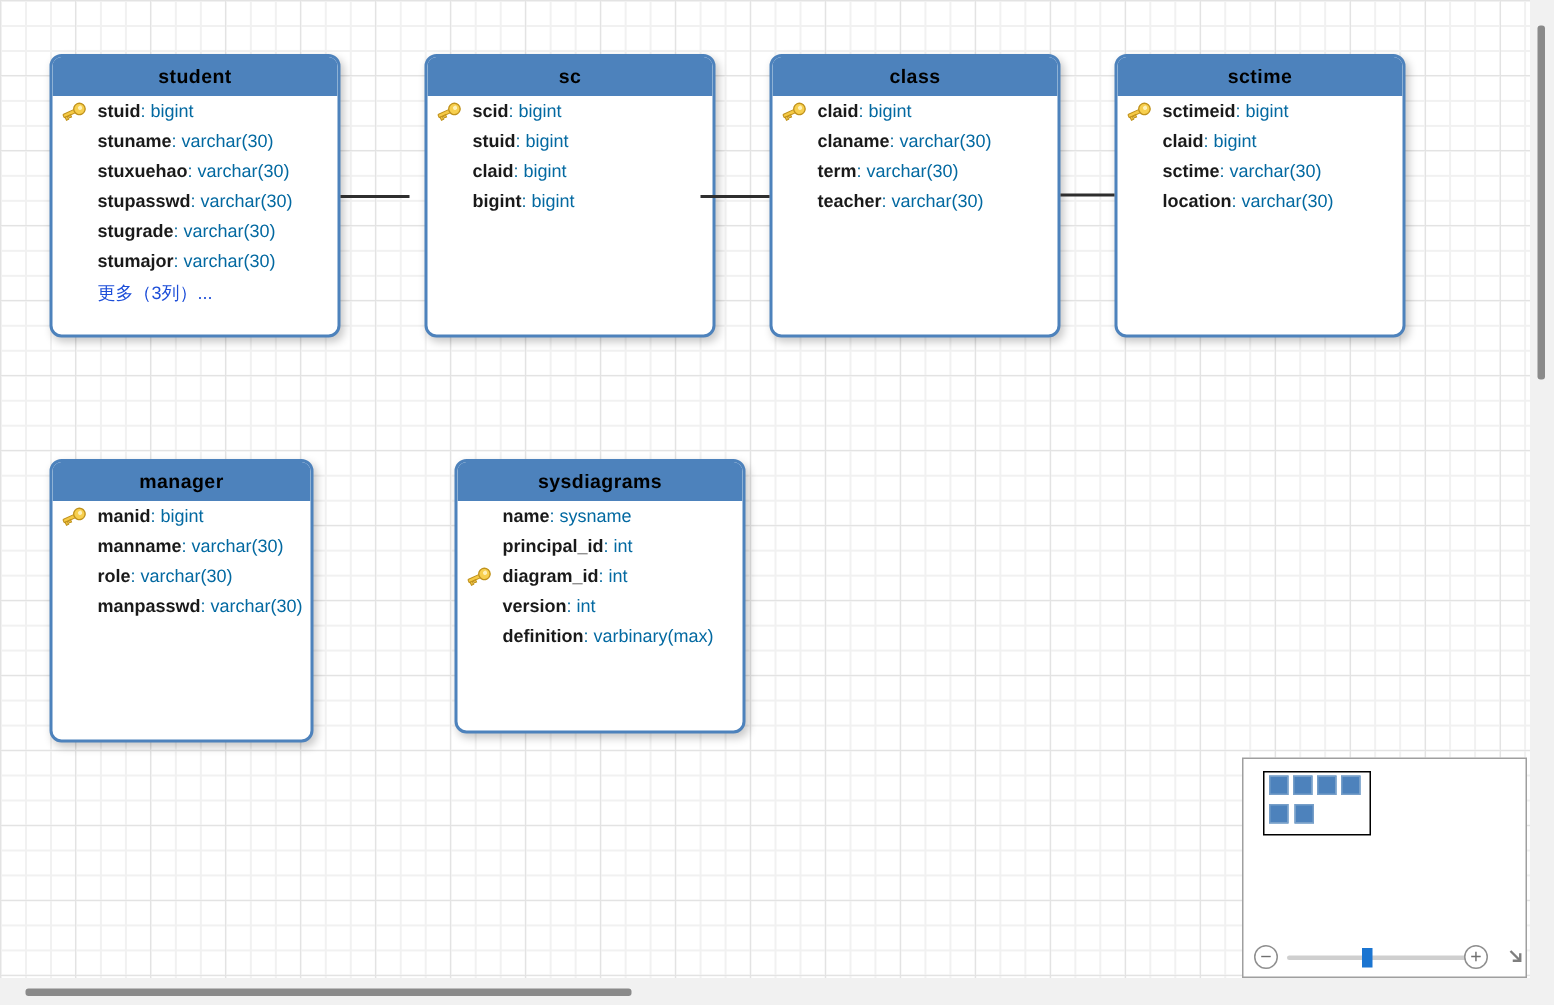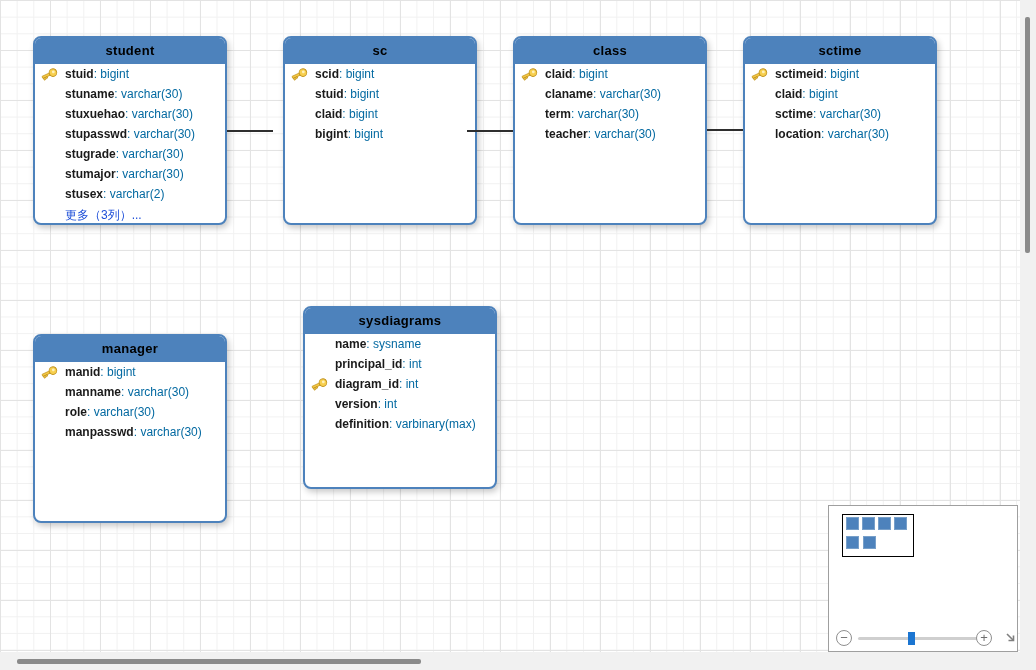--- a/index.html
+++ b/index.html
@@ -105,25 +105,20 @@
             <span class="fname">stugrade</span>
             <span class="ftype">varchar(30)</span>
           </div>
           <div class="field-row">
             <span class="key-cell"></span>
             <span class="fname">stumajor</span>
             <span class="ftype">varchar(30)</span>
           </div>
           <div class="field-row">
             <span class="key-cell"></span>
-            <span class="fname">stusex</span>
-            <span class="ftype">varchar(2)</span>
-          </div>
-          <div class="field-row">
-            <span class="key-cell"></span>
             <span class="more-label">更多（3列）...</span>
           </div>
         </div>
       </div>
       <div class="entity" style="left: 283px; top: 36px; width: 194px; height: 189px;">
         <div class="entity-header">sc</div>
         <div class="entity-body">
           <div class="field-row">
             <span class="key-cell">
               <svg width="17" height="14" viewBox="0 0 17 14">
@@ -219,21 +214,21 @@
             <span class="fname">sctime</span>
             <span class="ftype">varchar(30)</span>
           </div>
           <div class="field-row">
             <span class="key-cell"></span>
             <span class="fname">location</span>
             <span class="ftype">varchar(30)</span>
           </div>
         </div>
       </div>
-      <div class="entity" style="left: 33px; top: 306px; width: 194px; height: 189px; margin-top: 28px;">
+      <div class="entity" style="left: 33px; top: 306px; width: 176px; height: 189px;">
         <div class="entity-header">manager</div>
         <div class="entity-body">
           <div class="field-row">
             <span class="key-cell">
               <svg width="17" height="14" viewBox="0 0 17 14">
                 <g transform="rotate(-25 8.5 7)">
                   <rect x="0.6" y="6" width="10" height="2.4" rx="0.5" fill="#f5c944" stroke="#c0921c" stroke-width="0.7"></rect>
                   <rect x="1.2" y="8.2" width="1.6" height="2.2" fill="#f5c944" stroke="#c0921c" stroke-width="0.7"></rect>
                   <rect x="3.6" y="8.2" width="1.6" height="1.6" fill="#f5c944" stroke="#c0921c" stroke-width="0.7"></rect>
                   <circle cx="12.2" cy="7.2" r="3.8" fill="#f7cf4e" stroke="#c0921c" stroke-width="0.9"></circle>

